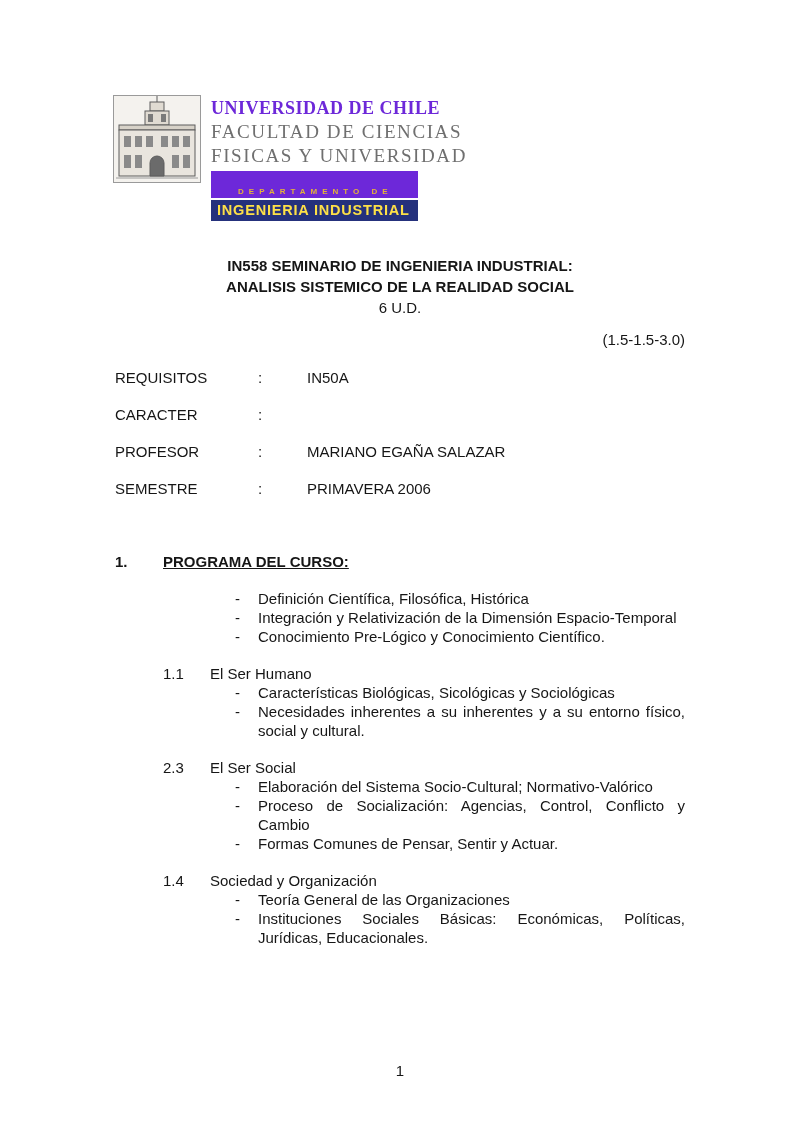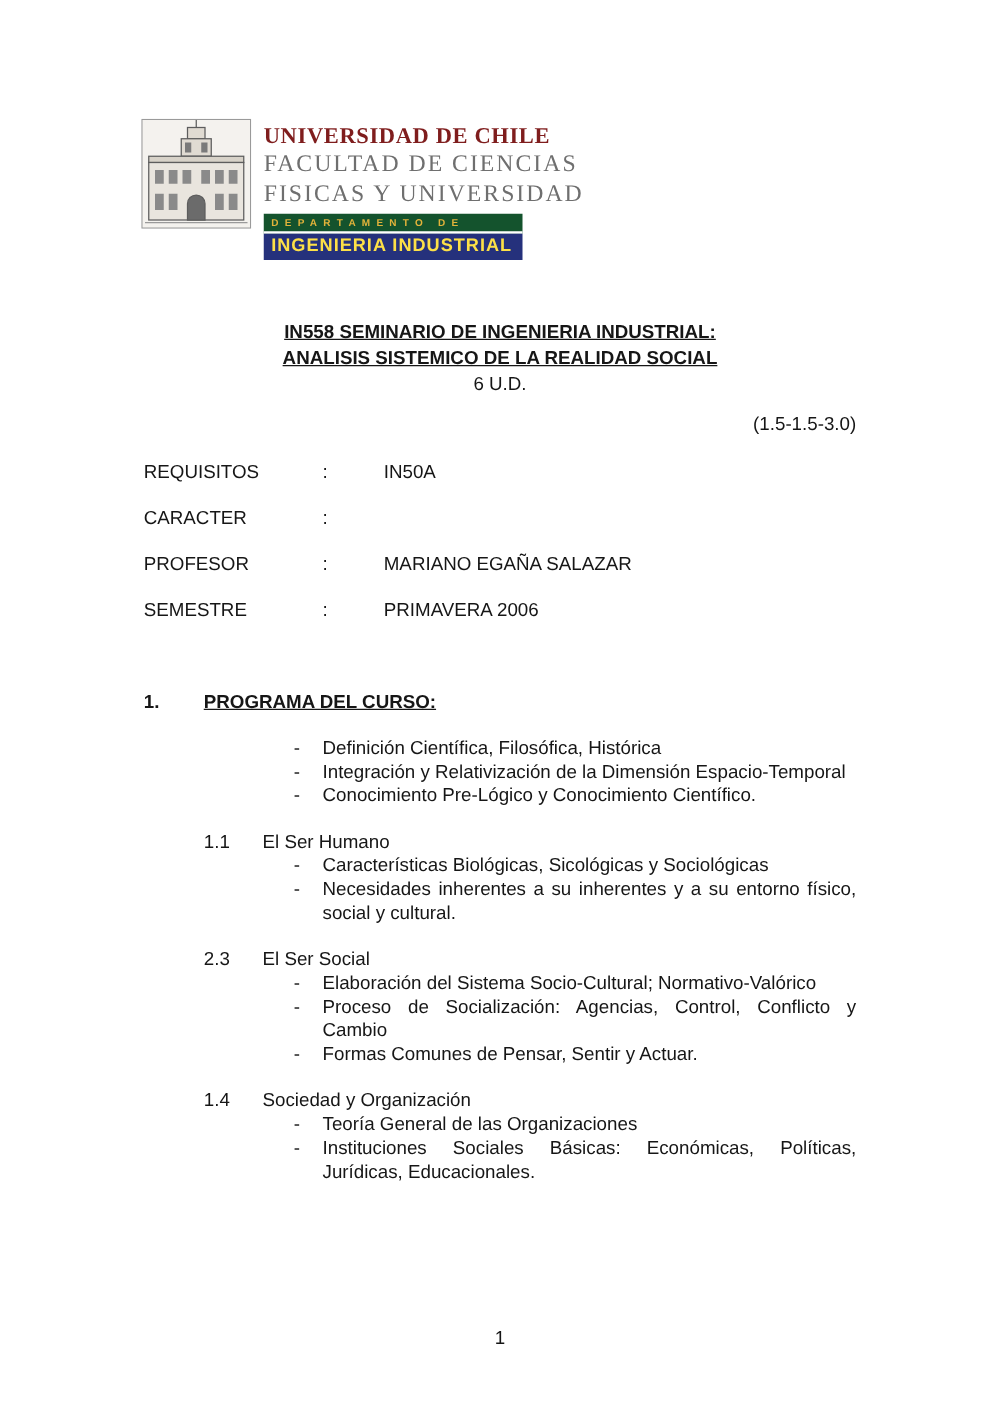--- a/index.html
+++ b/index.html
@@ -8,35 +8,35 @@
     position:relative; width:800px; height:1132px; margin:0 auto;
     background:#ffffff; color:#161616; overflow:hidden;
     font-family:"Liberation Sans", sans-serif; font-size:15px;
   }
 
   
   .logo-block { position:absolute; left:113px; top:95px; display:flex; align-items:flex-start; }
   .logo-img { width:88px; height:88px; flex:0 0 auto; display:block; }
   .logo-text { margin-left:10px; padding-top:3px; }
   .logo-name { font-family:"Liberation Serif", serif; font-weight:bold; font-size:18px;
-               letter-spacing:0.5px; color:#7f1d1d; }
+               letter-spacing:0.5px; color:#6d28d9; }
   .logo-fac  { font-family:"Liberation Serif", serif; font-size:19px; letter-spacing:1.6px;
                color:#6f6f6f; margin-top:2px; }
   .logo-bars { margin-top:4px; width:fit-content; }
-  .bar-dept  { background:#14532d; color:#e2b33a; font-size:8px; font-weight:bold;
-               letter-spacing:5px; padding:3px 4px 2px 6px; border-bottom:2px solid #ffffff;
-               white-space:nowrap; }
+  .bar-dept  { background:#6d28d9; color:#e2b33a; font-size:8px; font-weight:bold;
+               letter-spacing:5px; padding:16px 4px 2px 6px; border-bottom:2px solid #ffffff;
+               white-space:nowrap;text-align:center; }
   .bar-name  { background:#25317c; color:#fde047; font-weight:bold; font-size:14.5px;
                letter-spacing:0.8px; padding:2px 8px 3px 6px; white-space:nowrap; }
 
   
   .content { position:absolute; left:115px; top:255px; width:570px; line-height:19px; }
 
   .title { text-align:center; font-weight:bold; line-height:21px; }
-  .title-underline { text-decoration:underline; }
+  .title-underline { }
   .units { font-weight:normal; }
 
   .credits { text-align:right; margin-top:12px; }
 
   .info { margin-top:19px; }
   .info-row { display:flex; margin-top:18px; }
   .info-row:first-child { margin-top:0; }
   .info-label { width:143px; }
   .info-sep { width:49px; }
   .info-value { flex:1; }

